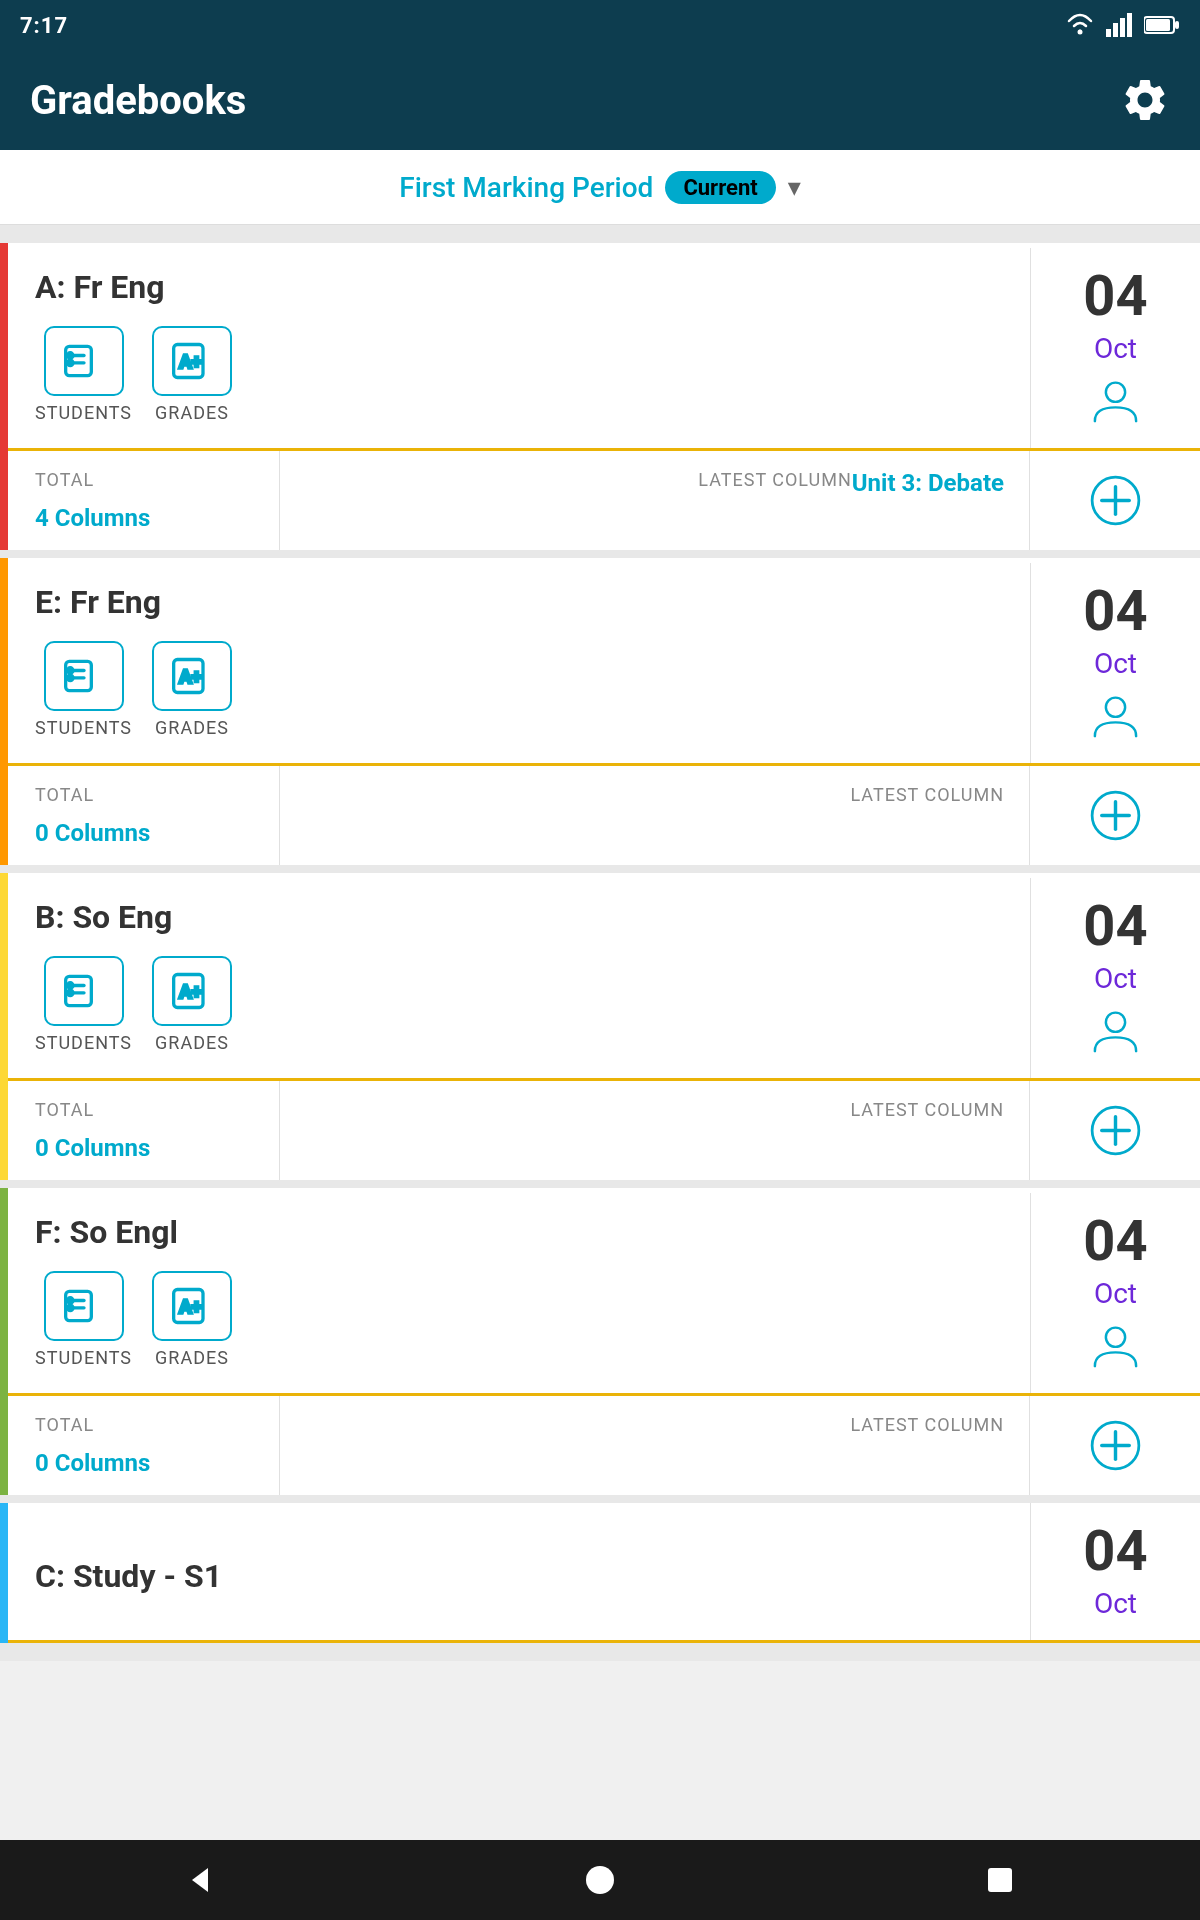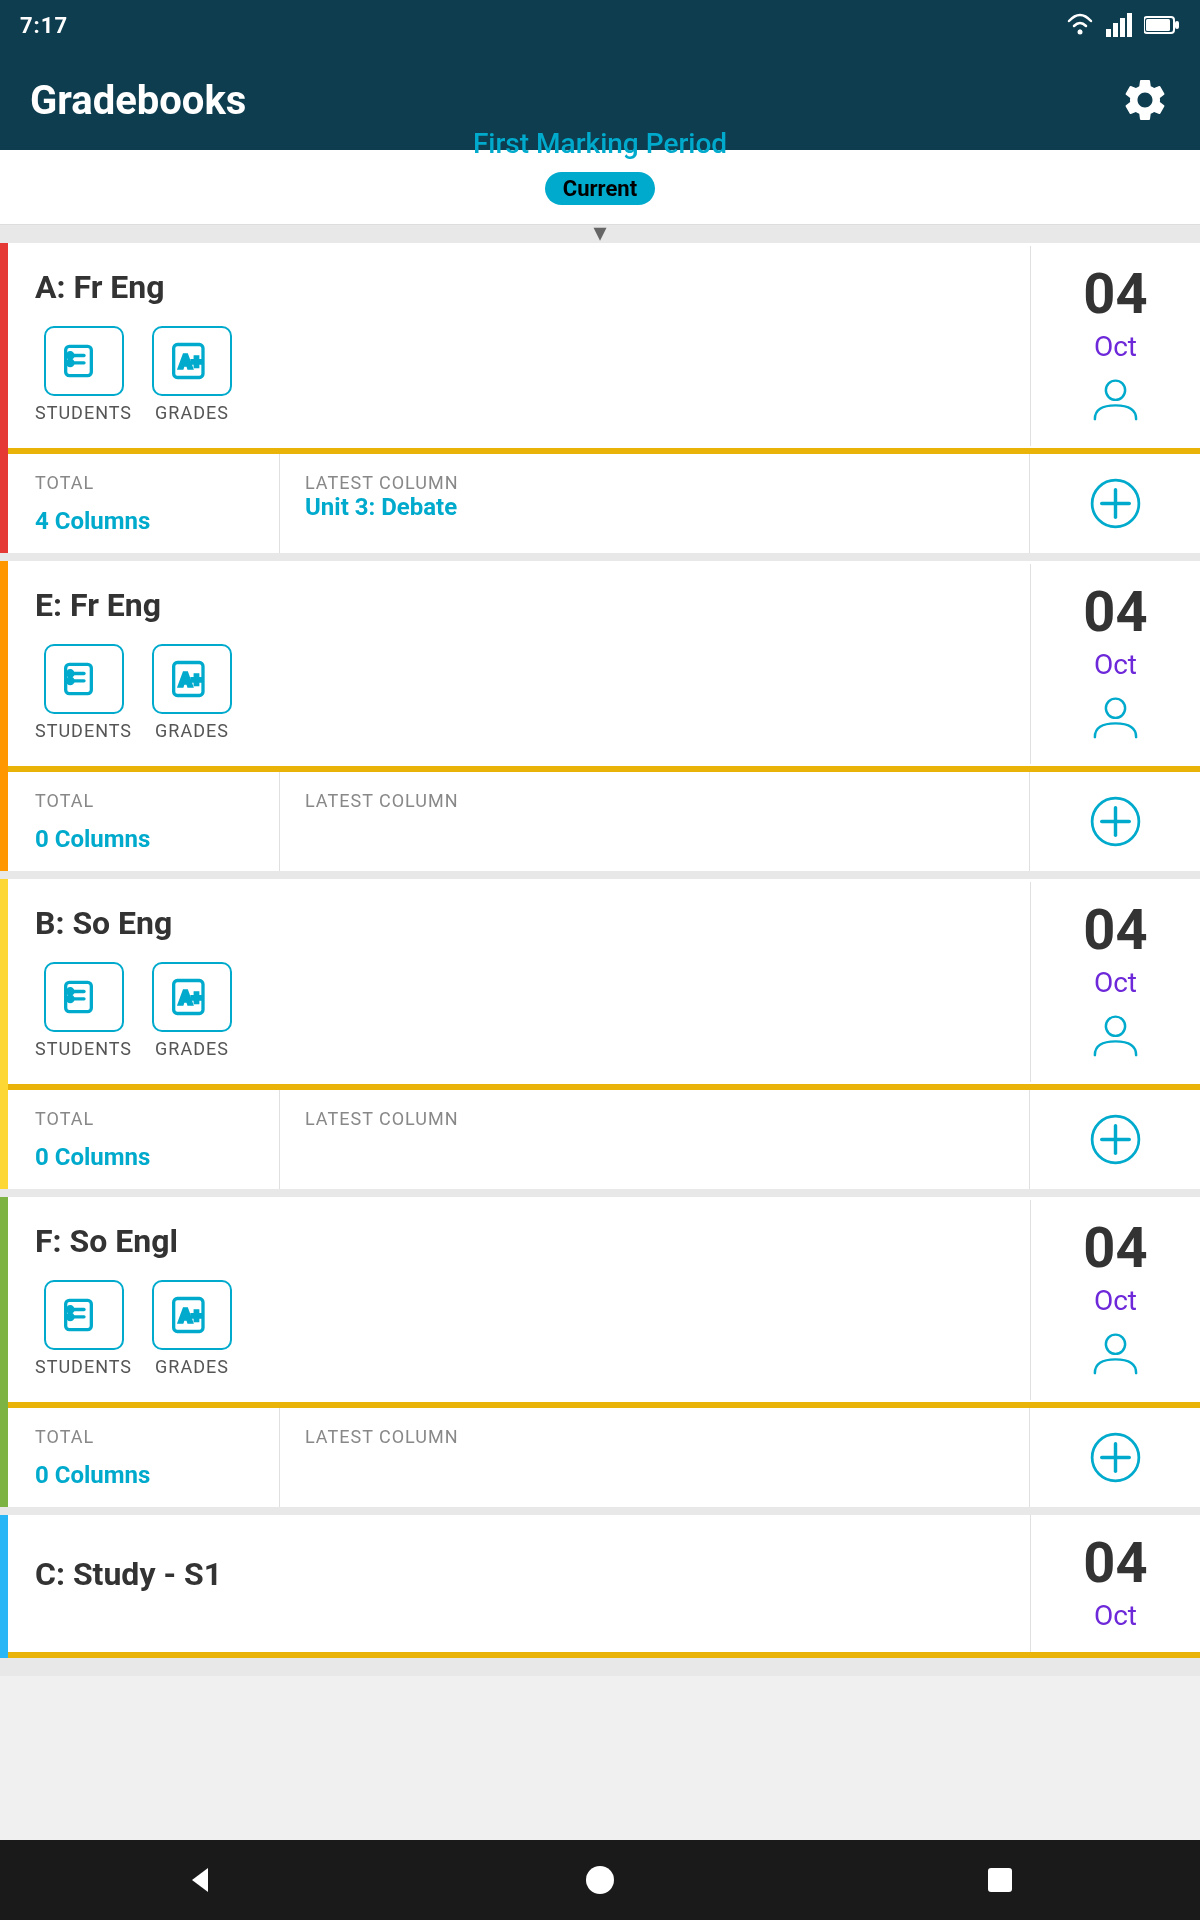--- a/index.html
+++ b/index.html
@@ -56,21 +56,20 @@
 
     
     .period-bar {
       background: white;
       display: flex;
       align-items: center;
       justify-content: center;
       height: 75px;
       border-bottom: 1px solid #ddd;
       gap: 12px;
-      flex-direction: column;
     }
     .period-title {
       font-size: 28px;
       color: #00aacc;
       font-weight: 500;
     }
     .current-badge {
       background: #00aacc;
       color: #000000;
       border-radius: 30px;
@@ -97,22 +96,22 @@
     .card-left-border {
       position: absolute;
       left: 0;
       top: 0;
       bottom: 0;
       width: 8px;
     }
 
     .card-main {
       display: flex;
-      align-items: center;
-      border-bottom: 6px solid #eab308;
+      align-items: flex-end;
+      border-bottom: 3px solid #eab308;
       gap: 32px;
     }
     .card-info {
       flex: 1;
       padding: 25px 25px 25px 35px;
     }
     .card-class-name {
       font-size: 32px;
       font-weight: bold;
       color: #333;
@@ -203,22 +202,22 @@
     }
     .card-footer-value {
       font-size: 24px;
       color: #00aacc;
       font-weight: bold;
     }
     .card-footer-latest {
       flex: 1;
       padding: 18px 25px;
       display: flex;
-      flex-direction: column;
-      justify-content: flex-start;
+      flex-direction: row;
+      justify-content: flex-end;
       border-right: 1px solid #e0e0e0;
     }
     .card-footer-latest-value {
       font-size: 24px;
       color: #00aacc;
       font-weight: bold;
     }
     .card-footer-add {
       width: 170px;
       display: flex;

